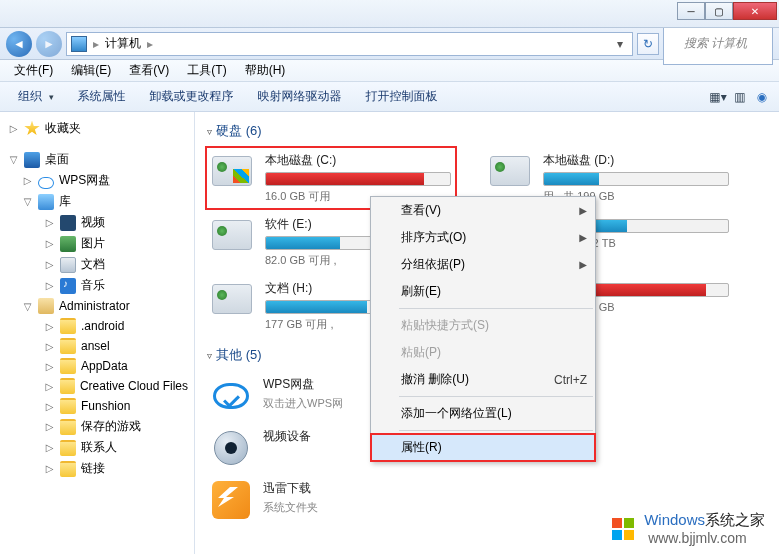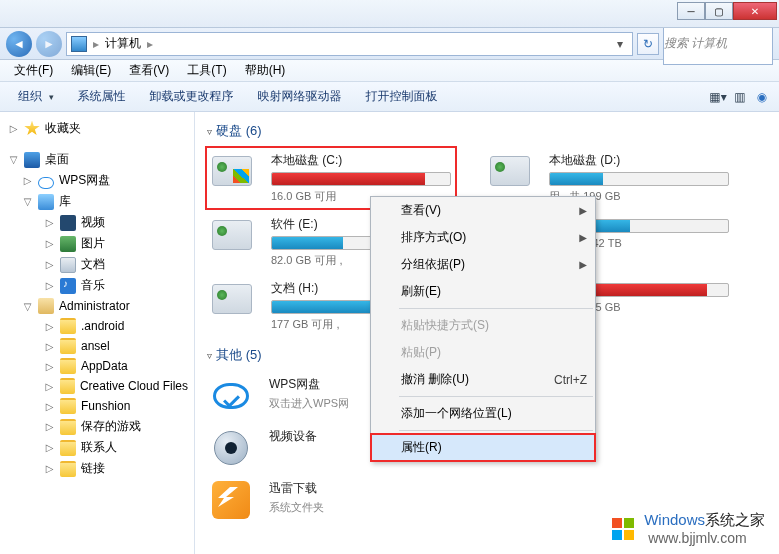--- a/index.html
+++ b/index.html
@@ -13,21 +13,21 @@
 
 
 .addrrow { height: 32px; background: linear-gradient(#eaf1fb,#dce8f7); display: flex; align-items: center; padding: 3px 6px; gap: 4px; border-bottom: 1px solid #b8c8dc; }
 .navbtn { width: 26px; height: 26px; border-radius: 50%; background: radial-gradient(circle at 30% 30%, #6fb4f0, #2c6db8); display: flex; align-items: center; justify-content: center; color: #fff; font-size: 12px; cursor: pointer; }
 .navbtn.disabled { opacity: .5; }
 .addrbox { flex: 1; height: 24px; background: #fff; border: 1px solid #9cb5d6; display: flex; align-items: center; padding: 0 4px; gap: 6px; font-size: 12px; }
 .addr-icon { width: 16px; height: 16px; background: linear-gradient(#8cf,#38c); border: 1px solid #369; }
 .addrbox .sep { color: #888; }
 .dd { width: 16px; text-align: center; color: #555; cursor: pointer; }
 .refresh { width: 22px; height: 22px; border: 1px solid #9cb5d6; background: linear-gradient(#fdfdff,#eaf1fb); display: flex; align-items: center; justify-content: center; color: #2c6db8; cursor: pointer; font-size: 12px; }
-.searchbox { width: 110px; height: 42px; border: 1px solid #9cb5d6; background: #fff; display: flex; align-items: center; padding: 0 0; font-size: 12px; color: #888; font-style: italic; }
+.searchbox { width: 110px; height: 42px; border: 1px solid #9cb5d6; background: #fff; display: flex; align-items: center; padding: 0 20px; font-size: 12px; color: #888; font-style: italic; }
 
 
 .menubar { height: 22px; background: linear-gradient(#f7fbff,#eef4fb); border-bottom: 1px solid #d0dcea; display: flex; align-items: center; font-size: 12px; padding: 0 6px; gap: 2px; }
 .menubar span { padding: 2px 8px; cursor: pointer; }
 
 
 .toolbar { height: 30px; background: linear-gradient(#f3f8ff,#e6eff9); border-bottom: 1px solid #cad7e8; display: flex; align-items: center; font-size: 12px; padding: 0 8px; gap: 4px; color: #1a3a6e; }
 .toolbar .tbtn { padding: 4px 10px; cursor: pointer; display: flex; align-items: center; gap: 4px; }
 .toolbar .tdd::after { content: "▾"; font-size: 9px; margin-left: 3px; color: #345; }
 .toolbar .spacer { flex: 1; }
@@ -51,21 +51,21 @@
 .ic-mus { background: #2a7ad4; position: relative; }
 .ic-mus::after { content:"♪"; color:#fff; font-size:10px; position:absolute; left:3px; top:0; }
 .ic-user { background: linear-gradient(#f8e2a8,#e0b860); }
 .ic-folder { background: linear-gradient(#fee58a,#f6c738); border-top:2px solid #f0b830; }
 
 
 .content { flex: 1; overflow: auto; position: relative; padding: 6px 12px; font-size: 12px; }
 .group-hdr { display: flex; align-items: center; gap: 4px; color: #1a4a8a; font-size: 13px; margin: 4px 0 8px 0; }
 .group-hdr .arr { color: #555; font-size: 10px; }
 .drives { display: flex; flex-wrap: wrap; gap: 4px 30px; }
-.drive { width: 248px; display: flex; gap: 18px; padding: 4px; position: relative; }
+.drive { width: 248px; display: flex; gap: 12px; padding: 4px; position: relative; }
 .drive-icon { width: 42px; height: 38px; display: flex; align-items: center; justify-content: center; }
 .hdd { width: 40px; height: 30px; background: linear-gradient(#e9eef3,#cfd8e1); border: 1px solid #aab6c4; border-radius: 3px; position: relative; }
 .hdd::after { content:""; position:absolute; left:4px; top:5px; width:10px; height:10px; border-radius:50%; background: radial-gradient(#5cb85c,#2a7a2a); }
 .hdd.sys::before { content:""; position:absolute; right:2px; bottom:2px; width:16px; height:14px; background: linear-gradient(45deg,#f25022 25%,#7fba00 25% 50%,#00a4ef 50% 75%,#ffb900 75%); }
 .drive-info { flex: 1; display: flex; flex-direction: column; gap: 3px; }
 .drive-name { color: #222; }
 .bar { height: 14px; border: 1px solid #b4b4b4; border-radius: 2px; background: #f2f2f2; position: relative; overflow: hidden; }
 .bar-fill { height: 100%; background: linear-gradient(#35b6e6,#1a8ac0); }
 .bar-fill.red { background: linear-gradient(#ef3a3a,#c02020); }
 .drive-sub { color: #6d6d6d; font-size: 11px; }

